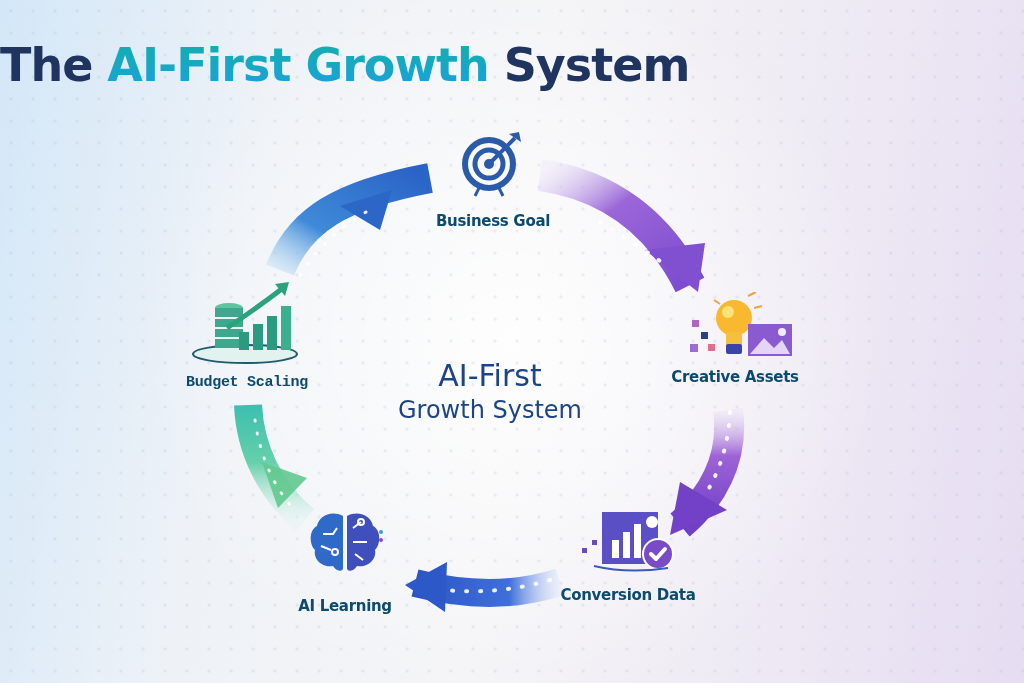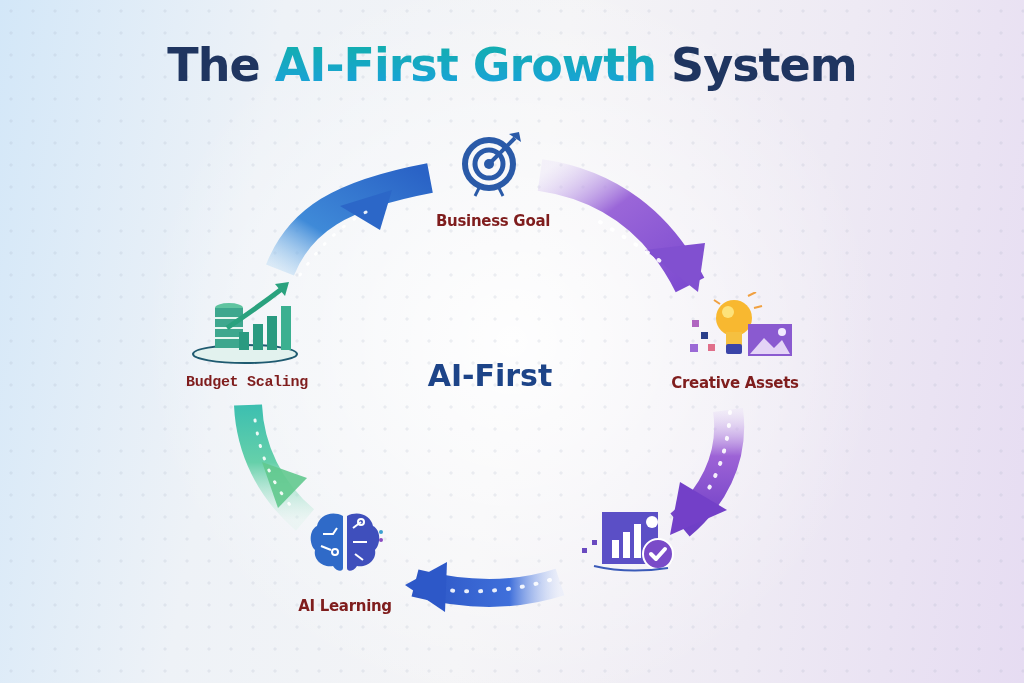--- a/index.html
+++ b/index.html
@@ -10,39 +10,39 @@
       radial-gradient(circle at 50% 50%, rgba(255,255,255,0.9) 0%, rgba(255,255,255,0) 60%),
       linear-gradient(100deg, #d3e7f8 0%, #eef2f7 25%, #f4f4f6 50%, #eeeaf4 75%, #e6dcf2 100%);
   }
   .dots {
     position:absolute; inset:0;
     background-image: radial-gradient(circle, rgba(160,170,190,0.18) 1.4px, transparent 1.8px);
     background-size: 22px 22px;
     pointer-events:none;
   }
   .title {
-    position:absolute; left:0; right:0; top:38px; text-align:center;
+    position:absolute; left:0; right:0; top:38px; text-align:left;
     font-family: "DejaVu Sans", sans-serif; font-weight:bold; font-size:46px;
     letter-spacing:-1px; color:#1f3560;
   }
   .title .accent {
     background: linear-gradient(180deg, #12b0a8 0%, #1aa0e0 100%);
     -webkit-background-clip:text; background-clip:text; color:transparent;
   }
   svg.ring { position:absolute; left:0; top:0; }
   .center {
     position:absolute; left:360px; top:358px; width:260px; text-align:center;
     color:#1d4488; font-family:"DejaVu Sans", sans-serif;
   }
-  .center .l1 { font-size:30px; font-weight:bold; line-height:36px; }
+  .center .l1 { font-size:30px; font-weight:normal; line-height:36px; }
   .center .l2 { font-size:24px; line-height:32px; }
   .node { position:absolute; text-align:center; }
   .node-label {
     font-family:"DejaVu Sans", sans-serif; font-size:15px; font-weight:bold;
-    color:#7f1d1d; white-space:nowrap; letter-spacing:-0.3px;
+    color:#0c4a6e; white-space:nowrap; letter-spacing:-0.3px;
   }
 </style>
 </head>
 <body>
 
 <div class="dots"></div>
 
 <div class="title"><span>The </span><span class="accent">AI-First Growth</span><span> System</span></div>
 
 <svg class="ring" width="1024" height="683" viewBox="0 0 1024 683">
@@ -100,20 +100,21 @@
 
   <g>
     <path d="M305 520 C 270 490, 250 450, 248 405" stroke="url(#gLeft)" stroke-width="28" fill="none"></path>
     <polygon points="262,462 307,478 278,508" fill="#62c98e" opacity="0.9"></polygon>
     <path d="M255 420 Q 262 470 290 505" stroke="#fff" stroke-width="3" stroke-dasharray="1 12" stroke-linecap="round" fill="none" opacity="0.9"></path>
   </g>
 </svg>
 
 <div class="center">
   <div class="l1">AI-First</div>
+  <div class="l2">Growth System</div>
 </div>
 
 <div class="node" style="left:418px; top:130px; width:150px;">
   <svg width="80" height="80" viewBox="0 0 80 80" style="display:block;margin:0 auto;">
     <circle cx="36" cy="34" r="24" fill="none" stroke="#2a5aa8" stroke-width="6"></circle>
     <circle cx="36" cy="34" r="14" fill="none" stroke="#2a5aa8" stroke-width="5"></circle>
     <circle cx="36" cy="34" r="5" fill="#2a5aa8"></circle>
     <line x1="36" y1="34" x2="62" y2="8" stroke="#2a5aa8" stroke-width="4"></line>
     <polygon points="56,4 66,2 68,12 62,8" fill="#2a5aa8"></polygon>
     <line x1="26" y1="58" x2="22" y2="66" stroke="#2a5aa8" stroke-width="3"></line>
@@ -132,36 +133,37 @@
     <circle cx="58" cy="20" r="6" fill="#fde27a"></circle>
     <rect x="56" y="40" width="16" height="14" fill="#f5c040"></rect>
     <rect x="56" y="52" width="16" height="10" rx="2" fill="#3a44a8"></rect>
     <line x1="78" y1="4" x2="86" y2="0" stroke="#f0a040" stroke-width="2"></line>
     <line x1="84" y1="16" x2="92" y2="14" stroke="#f0a040" stroke-width="2"></line>
     <line x1="44" y1="8" x2="50" y2="12" stroke="#f0a040" stroke-width="2"></line>
     <rect x="78" y="32" width="44" height="32" fill="#8a5ad0"></rect>
     <polygon points="80,62 94,46 104,56 112,48 120,62" fill="#e4d4f6"></polygon>
     <circle cx="112" cy="40" r="4" fill="#f2eaff"></circle>
   </svg>
-  <div class="node-label" style="margin-top:6px;">Creative Assets</div>
+  <div class="node-label" style="margin-top:0;">Creative Assets</div>
 </div>
 
 <div class="node" style="left:548px; top:510px; width:160px;">
   <svg width="120" height="64" viewBox="0 0 120 64" style="display:block;margin:0 auto;">
     <rect x="14" y="38" width="5" height="5" fill="#6a4ac0"></rect>
     <rect x="24" y="30" width="5" height="5" fill="#6a4ac0"></rect>
     <rect x="34" y="2" width="56" height="52" fill="#5b4fc6"></rect>
     <rect x="44" y="30" width="7" height="18" fill="#fff"></rect>
     <rect x="55" y="22" width="7" height="26" fill="#fff"></rect>
     <rect x="66" y="14" width="7" height="34" fill="#fff"></rect>
     <circle cx="84" cy="12" r="6" fill="#fff"></circle>
     <circle cx="90" cy="44" r="15" fill="#7a4bc8" stroke="#fff" stroke-width="2"></circle>
     <polyline points="83,44 88,49 97,39" fill="none" stroke="#fff" stroke-width="4" stroke-linecap="round" stroke-linejoin="round"></polyline>
     <path d="M26 56 Q 60 64 100 58" stroke="#3a5ab8" stroke-width="2" fill="none"></path>
   </svg>
+  <div class="node-label" style="margin-top:12px;">Conversion Data</div>
 </div>
 
 <div class="node" style="left:285px; top:508px; width:120px;">
   <svg width="80" height="70" viewBox="0 0 80 70" style="display:block;margin:0 auto;">
     <path d="M38 8 C 26 2, 14 8, 12 18 C 4 22, 4 36, 10 42 C 8 52, 18 60, 28 58 C 32 64, 38 64, 38 60 Z" fill="#2f6ac8"></path>
     <path d="M42 8 C 54 2, 66 8, 68 18 C 76 22, 76 36, 70 42 C 72 52, 62 60, 52 58 C 48 64, 42 64, 42 60 Z" fill="#3f4fbc"></path>
     <g stroke="#fff" stroke-width="2" fill="none">
       <path d="M18 26 L 28 26 L 32 20"></path>
       <path d="M16 38 L 26 42"></path>
       <path d="M48 20 L 56 14"></path>

